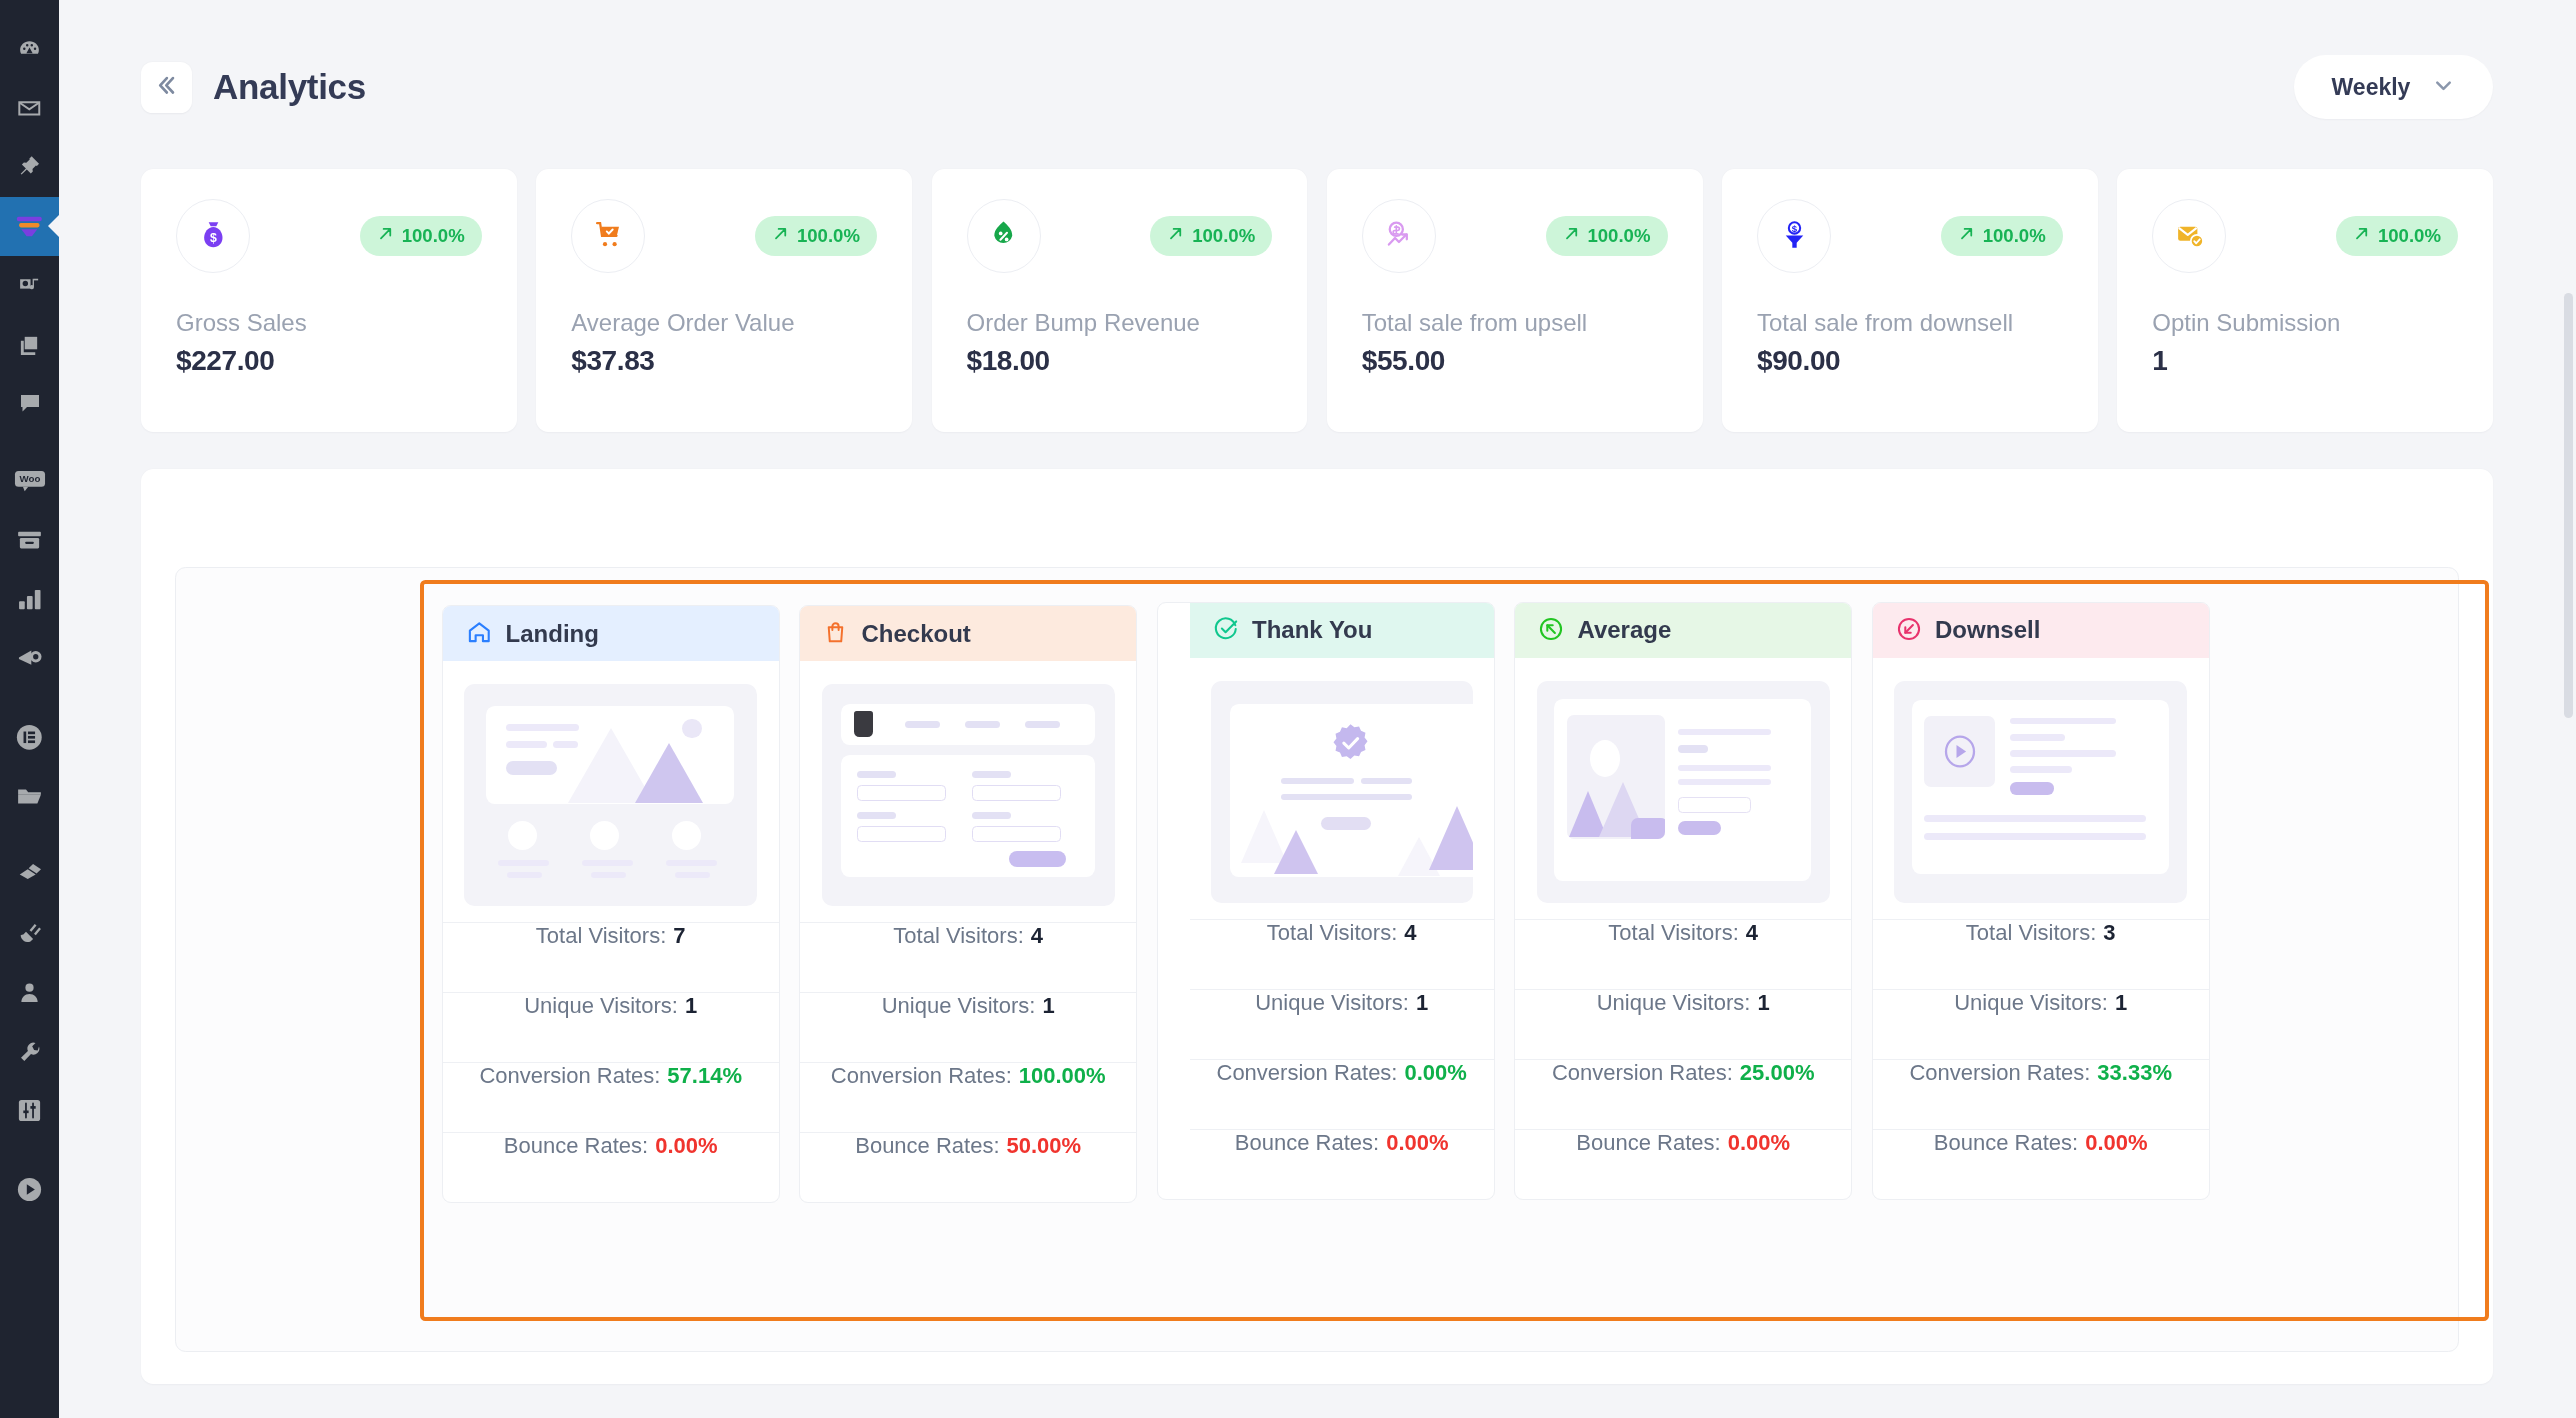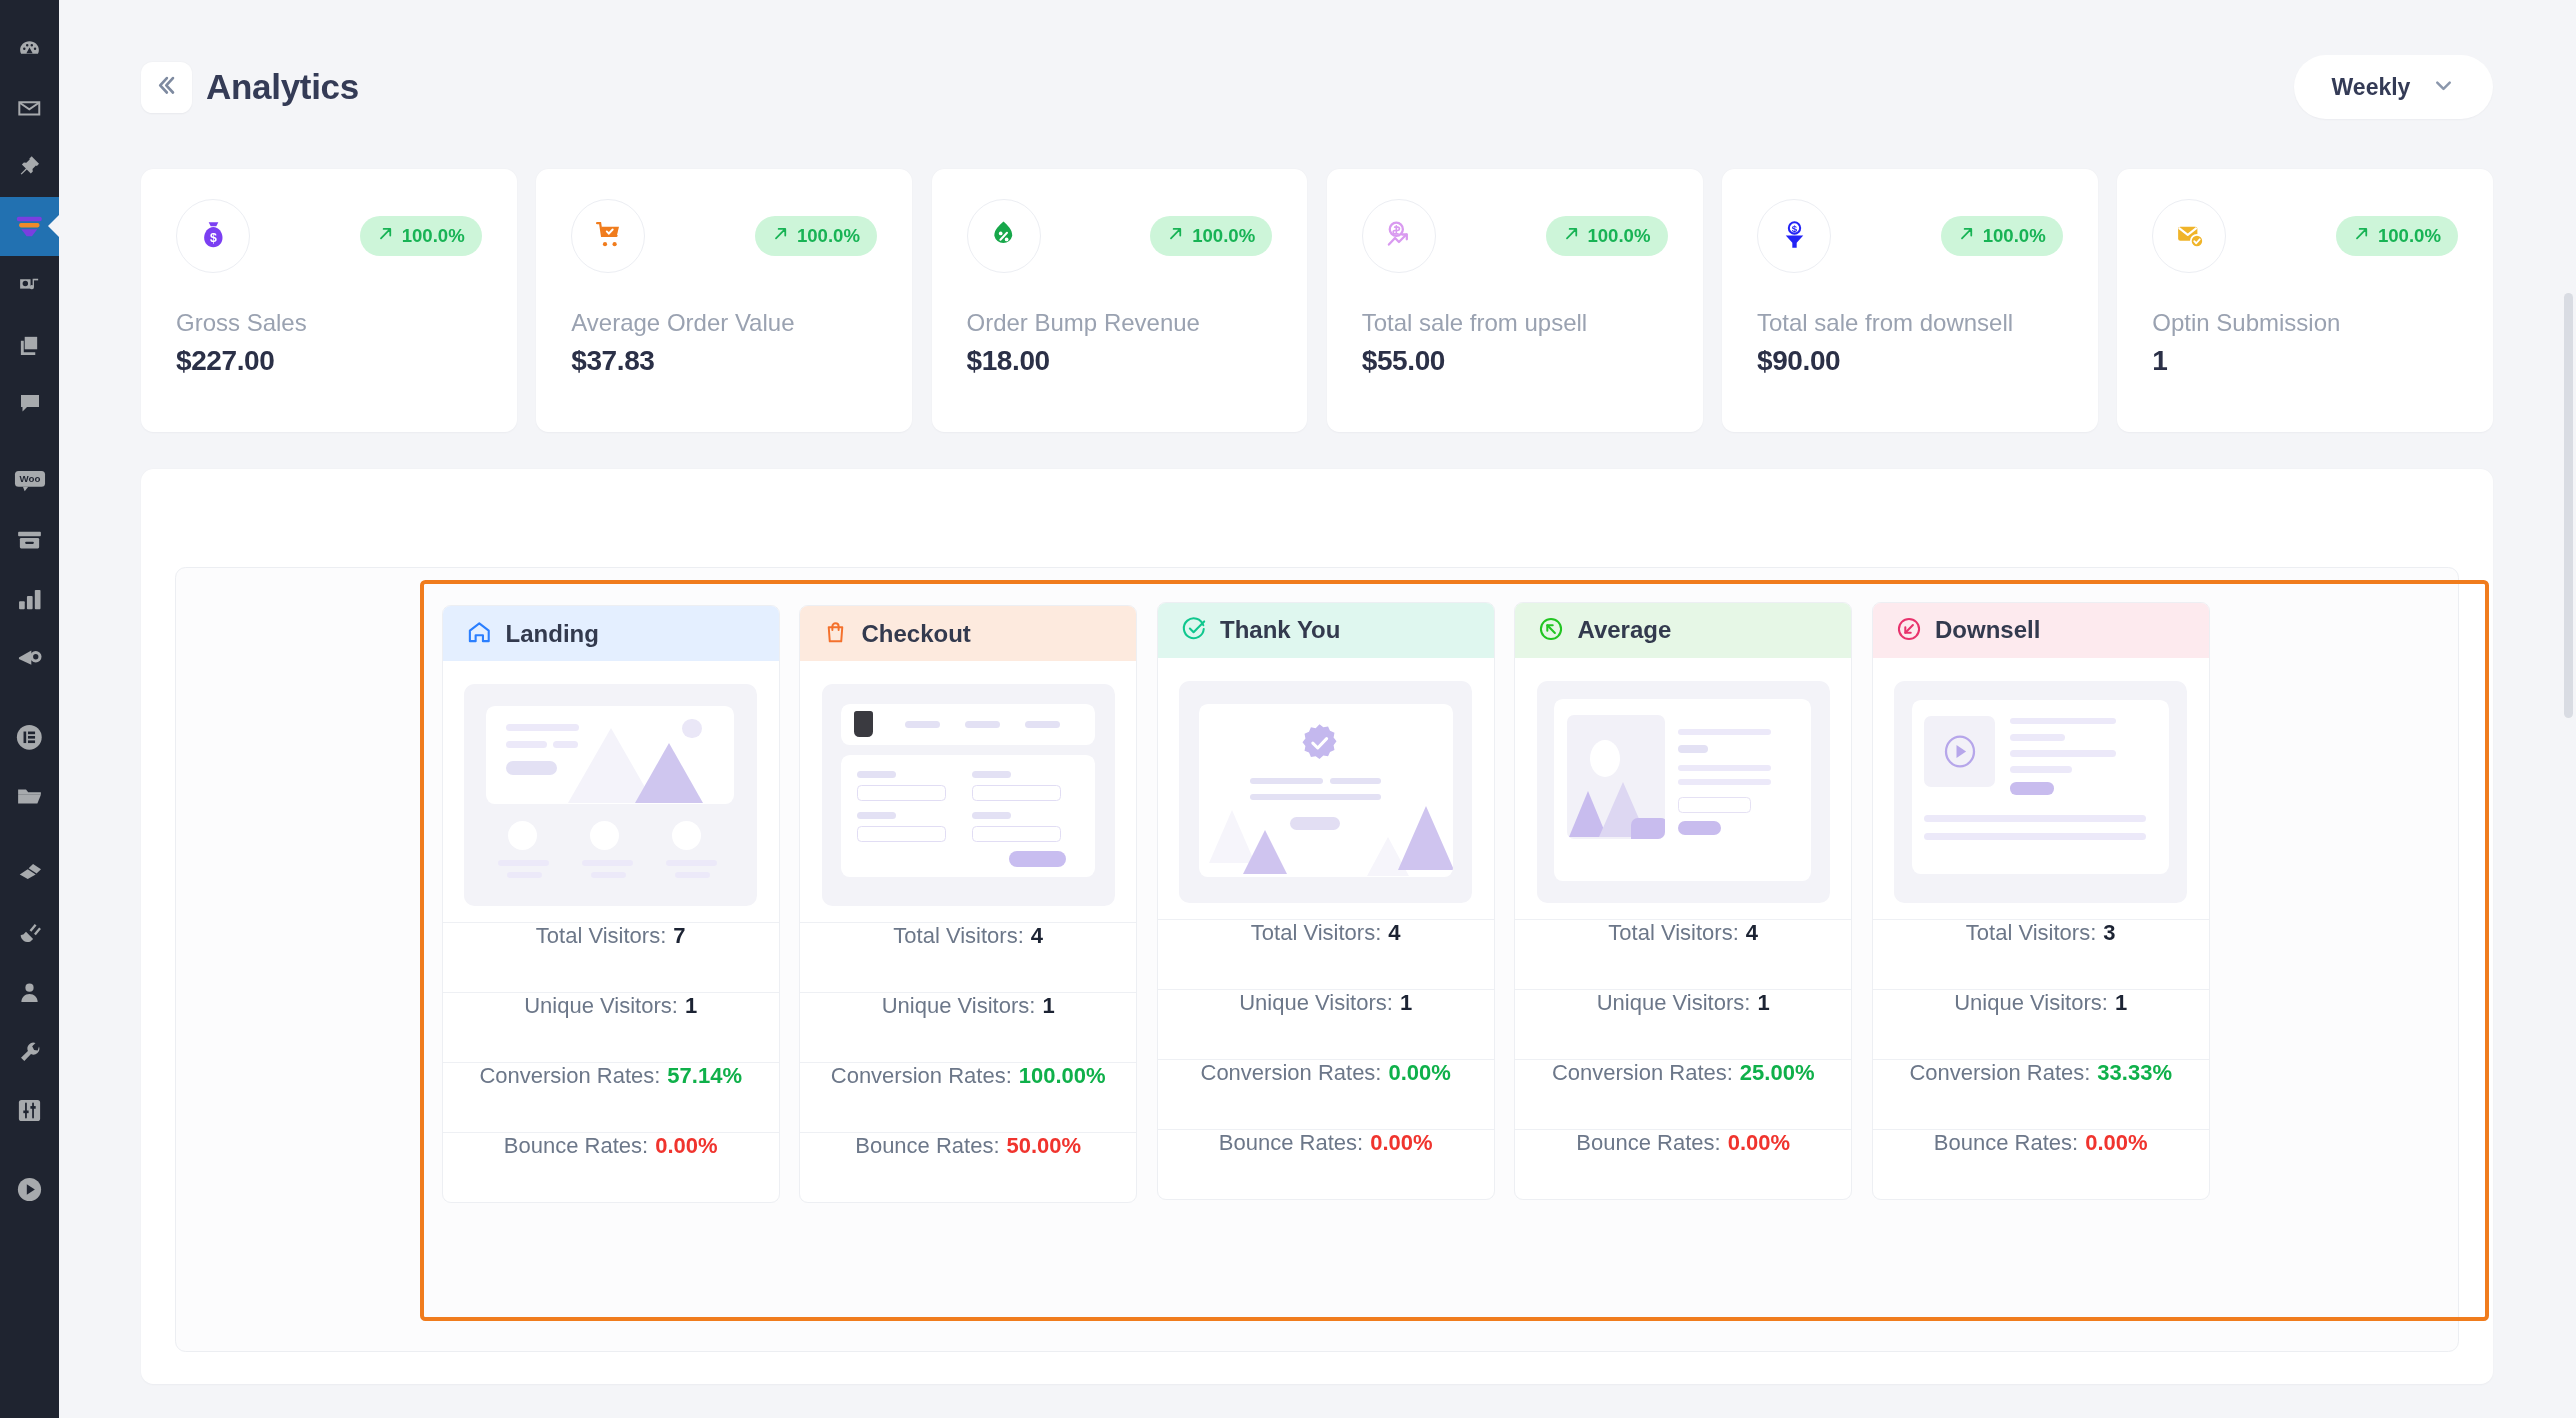--- a/index.html
+++ b/index.html
@@ -41,21 +41,21 @@
     background: #f4f5f8;
     overflow: hidden;
   }
 
   
   .page-head {
     position: absolute; left: 82px; top: 55px;
     width: 2352px; height: 64px;
     display: flex; align-items: center; justify-content: space-between;
   }
-  .head-left { display: flex; align-items: center; gap: 14px; }
+  .head-left { display: flex; align-items: center; gap: 21px; }
   .collapse-btn {
     width: 51px; height: 51px; border-radius: 11.5px;
     background: #ffffff;
     display: flex; align-items: center; justify-content: center;
     box-shadow: 0 0.9px 1.8px rgba(16,24,40,.05);
     cursor: pointer;
   }
   .page-title {
     font-size: 35px; font-weight: bold; color: #343b56;
     letter-spacing: -0.3px;
@@ -181,21 +181,21 @@
     gap: 0;
   }
   .step-stat:first-of-type { border-top: none; }
   .step-stat .v { font-weight: bold; color: #1c2333; margin-left: 7px; }
   .step-stat .v.green { color: #0fb04a; }
   .step-stat .v.red { color: #f0342e; }
 
   
   .off-0 { margin-top: 0px; }
   .off-1 { margin-top: 0px; }
-  .off-2 { margin-top: -3.5px; }
+  .off-2 { margin-top: -3.5px; padding-left: 32px; }
   .off-3 { margin-top: -3.5px; }
   .off-4 { margin-top: -3.5px; }
 
   
   .wf { position: absolute; }
   .bar { background: #e3e1f4; border-radius: 35px; }
   .bar-l { background: #ece9f9; border-radius: 35px; }
   .card-w { background: #ffffff; border-radius: 8.9px; }
   .tri { width: 0; height: 0; border-style: solid; }
   .scrollbar {

